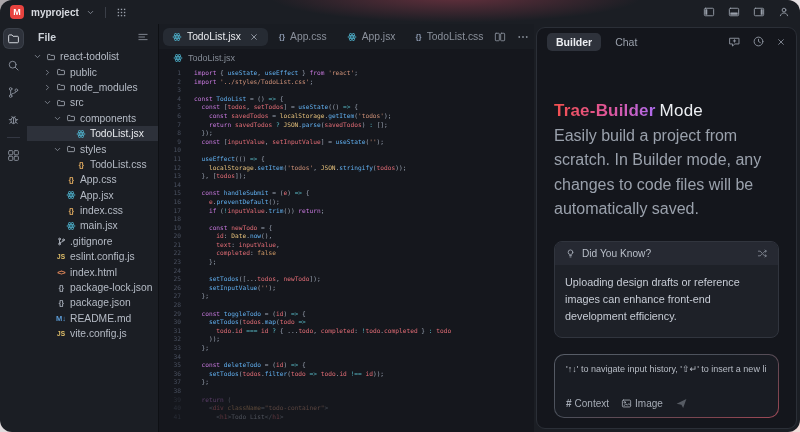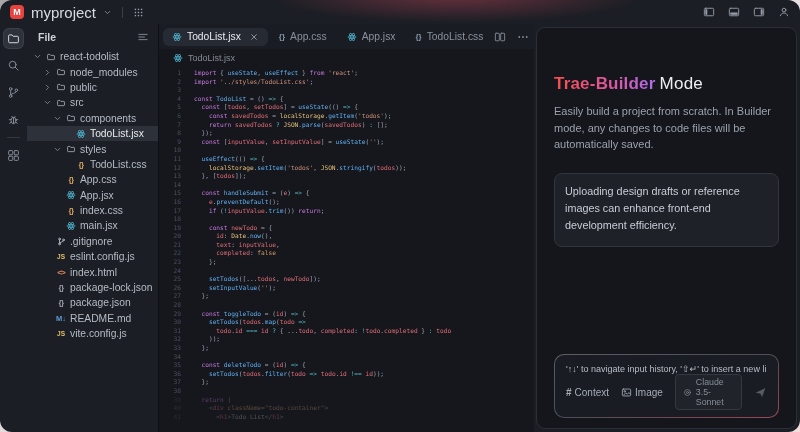--- a/index.html
+++ b/index.html
@@ -9,21 +9,21 @@
     background:linear-gradient(150deg,#aaa5a9 0%,#e9e3e5 55%,#f3dbd9 100%);
   }
   .window{ position:relative; width:800px; height:432px; border-radius:12px; overflow:hidden;
     background:#1b1e24; display:flex; flex-direction:column; }
 
   
   .titlebar{ flex:0 0 24px; display:flex; align-items:center; padding:0 10px; gap:7px; position:relative;
     background:radial-gradient(240px 34px at 57% -4px, rgba(243,84,110,.34), rgba(243,84,110,0) 78%); }
   .logo{ width:14px; height:14px; border-radius:4px; background:#e8433f; color:#fff; font-size:9px; font-weight:700;
     display:flex; align-items:center; justify-content:center; }
-  .proj{ color:#d8dbe1; font-size:15px; font-weight:400; }
+  .proj{ color:#d8dbe1; font-size:10px; font-weight:700; }
   .tchev{ color:#8a909b; display:flex; }
   .tdiv{ width:1px; height:11px; background:#3a3e47; margin:0 3px; }
   .tgrid{ color:#9aa0ab; display:flex; }
   .tb-right{ margin-left:auto; display:flex; align-items:center; gap:13px; color:#9aa0ab; }
   .tb-right span{ display:flex; }
 
   
   .main{ flex:1; display:flex; min-height:0; }
 
   
@@ -72,21 +72,21 @@
   .b-header{ flex:0 0 27px; display:flex; align-items:center; gap:5px; padding:0 10px; }
   .b-tab{ padding:3px 9px; border-radius:5px; font-size:10.5px; color:#9aa0ab; }
   .b-tab.active{ background:#2e323b; color:#eceef2; font-weight:700; }
   .b-hicons{ margin-left:auto; display:flex; gap:11px; color:#8a909b; align-items:center; }
   .b-hicons span{ display:flex; }
   .b-body{ flex:1; display:flex; flex-direction:column; padding:0 17px 10px; min-height:0; }
   .b-title{ margin-top:46px; font-size:17px; letter-spacing:.2px; }
   .grad{ font-weight:700; background:linear-gradient(90deg,#f4504e 0%,#de569c 55%,#ad6cf0 100%);
     -webkit-background-clip:text; background-clip:text; color:transparent; }
   .rest{ color:#eceef2; font-weight:400; margin-left:4px;margin-top:42px; }
-  .b-sub{ margin-top:9px; width:234px; font-size:11px; line-height:1.52; color:#9aa1ac; }
+  .b-sub{ margin-top:3px; width:234px; font-size:16px; line-height:1.52; color:#9aa1ac; }
   .tip{ margin-top:20px; border:1px solid #31353e; border-radius:8px; background:#1e2128; overflow:hidden; }
   .tip-h{ display:flex; align-items:center; gap:6px; padding:6px 10px; background:#262932; color:#b9bfc9; font-size:10.2px; }
   .tip-h .shf{ margin-left:auto; display:flex; color:#8a909b; }
   .tip-h .blb{ display:flex; color:#a8aeb8; }
   .tip-b{ padding:9px 10px 13px; font-size:10.8px; line-height:1.55; color:#c7ccd5; }
   .ibox{ margin-top:auto; min-height:64px; border-radius:10px; padding:9px 11px 7px; display:flex; flex-direction:column;
     border:1px solid transparent;
     background:linear-gradient(#191c23,#191c23) padding-box,
                linear-gradient(160deg,#595e68 0%,#4a4f59 45%,#82444f 85%,#a14a58 100%) border-box; }
   .iph{ font-size:9px; color:#b7bcc5; white-space:nowrap; overflow:hidden; }
@@ -231,34 +231,34 @@
             <span class="chev">
               <svg width="9" height="9" viewBox="0 0 16 16" fill="none" stroke="currentColor" stroke-width="1.5" stroke-linecap="round" stroke-linejoin="round">
                 <path d="M6 4l4 4-4 4"></path>
               </svg>
             </span>
             <span class="ficon i-folder">
               <svg width="10" height="10" viewBox="0 0 16 16" fill="none" stroke="currentColor" stroke-width="1.2" stroke-linecap="round" stroke-linejoin="round">
                 <path d="M2.5 4.8c0-.5.4-.9.9-.9h3l1.3 1.5h4.9c.5 0 .9.4.9.9v5c0 .5-.4.9-.9.9H3.4c-.5 0-.9-.4-.9-.9z"></path>
               </svg>
             </span>
-            <span>node_modules</span>
+            <span>public</span>
           </div>
           <div class="trow" style="padding-left:16px">
             <span class="chev">
               <svg width="9" height="9" viewBox="0 0 16 16" fill="none" stroke="currentColor" stroke-width="1.5" stroke-linecap="round" stroke-linejoin="round">
                 <path d="M6 4l4 4-4 4"></path>
               </svg>
             </span>
             <span class="ficon i-folder">
               <svg width="10" height="10" viewBox="0 0 16 16" fill="none" stroke="currentColor" stroke-width="1.2" stroke-linecap="round" stroke-linejoin="round">
                 <path d="M2.5 4.8c0-.5.4-.9.9-.9h3l1.3 1.5h4.9c.5 0 .9.4.9.9v5c0 .5-.4.9-.9.9H3.4c-.5 0-.9-.4-.9-.9z"></path>
               </svg>
             </span>
-            <span>public</span>
+            <span>node_modules</span>
           </div>
           <div class="trow" style="padding-left:16px">
             <span class="chev">
               <svg width="9" height="9" viewBox="0 0 16 16" fill="none" stroke="currentColor" stroke-width="1.5" stroke-linecap="round" stroke-linejoin="round">
                 <path d="M4 6l4 4 4-4"></path>
               </svg>
             </span>
             <span class="ficon i-folder">
               <svg width="10" height="10" viewBox="0 0 16 16" fill="none" stroke="currentColor" stroke-width="1.2" stroke-linecap="round" stroke-linejoin="round">
                 <path d="M2.5 4.8c0-.5.4-.9.9-.9h3l1.3 1.5h4.9c.5 0 .9.4.9.9v5c0 .5-.4.9-.9.9H3.4c-.5 0-.9-.4-.9-.9z"></path>
@@ -495,54 +495,83 @@
           <div class="cline"><span class="lnum">36</span><span class="ltext"><span class="tk-p">    </span><span class="tk-f">setTodos</span><span class="tk-p">(</span><span class="tk-v">todos</span><span class="tk-p">.</span><span class="tk-f">filter</span><span class="tk-p">(</span><span class="tk-v">todo</span><span class="tk-x"> =&gt; </span><span class="tk-v">todo</span><span class="tk-p">.</span><span class="tk-r">id</span><span class="tk-x"> !== </span><span class="tk-v">id</span><span class="tk-p">));</span></span></div>
           <div class="cline"><span class="lnum">37</span><span class="ltext"><span class="tk-p">  };</span></span></div>
           <div class="cline"><span class="lnum">38</span><span class="ltext"></span></div>
           <div class="cline faded"><span class="lnum">39</span><span class="ltext"><span class="tk-p">  </span><span class="tk-k">return</span><span class="tk-p"> (</span></span></div>
           <div class="cline faded"><span class="lnum">40</span><span class="ltext"><span class="tk-p">    &lt;</span><span class="tk-t">div</span><span class="tk-a"> className</span><span class="tk-p">=</span><span class="tk-s">"todo-container"</span><span class="tk-p">&gt;</span></span></div>
           <div class="cline faded"><span class="lnum">41</span><span class="ltext"><span class="tk-p">      &lt;</span><span class="tk-t">h1</span><span class="tk-p">&gt;</span><span class="tk-w">Todo List</span><span class="tk-p">&lt;/</span><span class="tk-t">h1</span><span class="tk-p">&gt;</span></span></div>
         </div>
     </div>
 
     <div class="builder">
+      <div class="b-header">
+        <div class="b-tab active">Builder</div>
+        <div class="b-tab">Chat</div>
+        <div class="b-hicons">
+          <span>
+              <svg width="13" height="13" viewBox="0 0 16 16" fill="none" stroke="currentColor" stroke-width="1.2" stroke-linecap="round" stroke-linejoin="round">
+                <path d="M2.5 4h11v7H8.4l-2.9 2.6V11H2.5z"></path>
+                <path d="M8 5.8v3M6.5 7.3h3"></path>
+              </svg>
+            </span>
+          <span>
+              <svg width="13" height="13" viewBox="0 0 16 16" fill="none" stroke="currentColor" stroke-width="1.2" stroke-linecap="round" stroke-linejoin="round">
+                <circle cx="8" cy="8" r="5.4"></circle>
+                <path d="M8 5.2V8l2.2 1.3"></path>
+              </svg>
+            </span>
+          <span>
+              <svg width="10" height="10" viewBox="0 0 16 16" fill="none" stroke="currentColor" stroke-width="1.4" stroke-linecap="round" stroke-linejoin="round">
+                <path d="M4.2 4.2l7.6 7.6M11.8 4.2l-7.6 7.6"></path>
+              </svg>
+            </span>
+        </div>
+      </div>
       <div class="b-body">
         <div class="b-title">
           <span class="grad">Trae-Builder</span><span class="rest">Mode</span>
         </div>
         <div class="b-sub">Easily build a project from scratch. In Builder mode, any changes to code files will be automatically saved.</div>
         <div class="tip">
+          <div class="tip-h">
+            <span class="blb">
+                <svg width="11" height="11" viewBox="0 0 16 16" fill="none" stroke="currentColor" stroke-width="1.2" stroke-linecap="round" stroke-linejoin="round">
+                  <circle cx="8" cy="6.2" r="3.4"></circle>
+                  <path d="M6.7 11h2.6M7.2 13h1.6"></path>
+                </svg>
+              </span>
+            <span>Did You Know?</span>
+            <span class="shf">
+                <svg width="11" height="11" viewBox="0 0 16 16" fill="none" stroke="currentColor" stroke-width="1.2" stroke-linecap="round" stroke-linejoin="round">
+                  <path d="M2 4.6h2.7l6.2 6.8h2.6M2 11.4h2.7l1.9-2.1M9.4 6.7l2.1-2.1h2"></path>
+                  <path d="M11.8 2.9l1.7 1.7-1.7 1.7M11.8 9.7l1.7 1.7-1.7 1.7"></path>
+                </svg>
+              </span>
+          </div>
           <div class="tip-b">Uploading design drafts or reference images can enhance front-end development efficiency.</div>
         </div>
         <div class="ibox">
           <div class="iph">'↑↓' to navigate input history, '⇧↵' to insert a new line</div>
           <div class="irow">
             <span class="ichip">
               <span class="ic" style="font-weight:700;">#</span>
               <span>Context</span>
             </span>
             <span class="ichip">
               <span class="ic">
                   <svg width="11" height="11" viewBox="0 0 16 16" fill="none" stroke="currentColor" stroke-width="1.2" stroke-linecap="round" stroke-linejoin="round">
                     <rect x="2" y="3" width="12" height="10" rx="1.5"></rect>
                     <circle cx="5.5" cy="6.3" r="1.1"></circle>
                     <path d="M4 11.6l3.1-3.2 2.1 2.1 2.3-2.4 2.3 2.4"></path>
                   </svg>
                 </span>
               <span>Image</span>
             </span>
-            <span class="model">
-              <span class="ic">
-                  <svg width="9" height="9" viewBox="0 0 16 16" fill="none" stroke="currentColor" stroke-width="1.2" stroke-linecap="round" stroke-linejoin="round">
-                    <circle cx="8" cy="8" r="5.2"></circle>
-                    <circle cx="8" cy="8" r="1.8"></circle>
-                  </svg>
-                </span>
-              <span>Claude 3.5-Sonnet</span>
-            </span>
             <span class="send">
                 <svg width="13" height="13" viewBox="0 0 16 16" fill="none" stroke="currentColor" stroke-width="1.2" stroke-linecap="round" stroke-linejoin="round">
                   <path d="M2 8.4 14 2.4 10 13.6 7.9 9.4z" fill="currentColor" stroke="none"></path>
                 </svg>
               </span>
           </div>
         </div>
       </div>
     </div>
 

